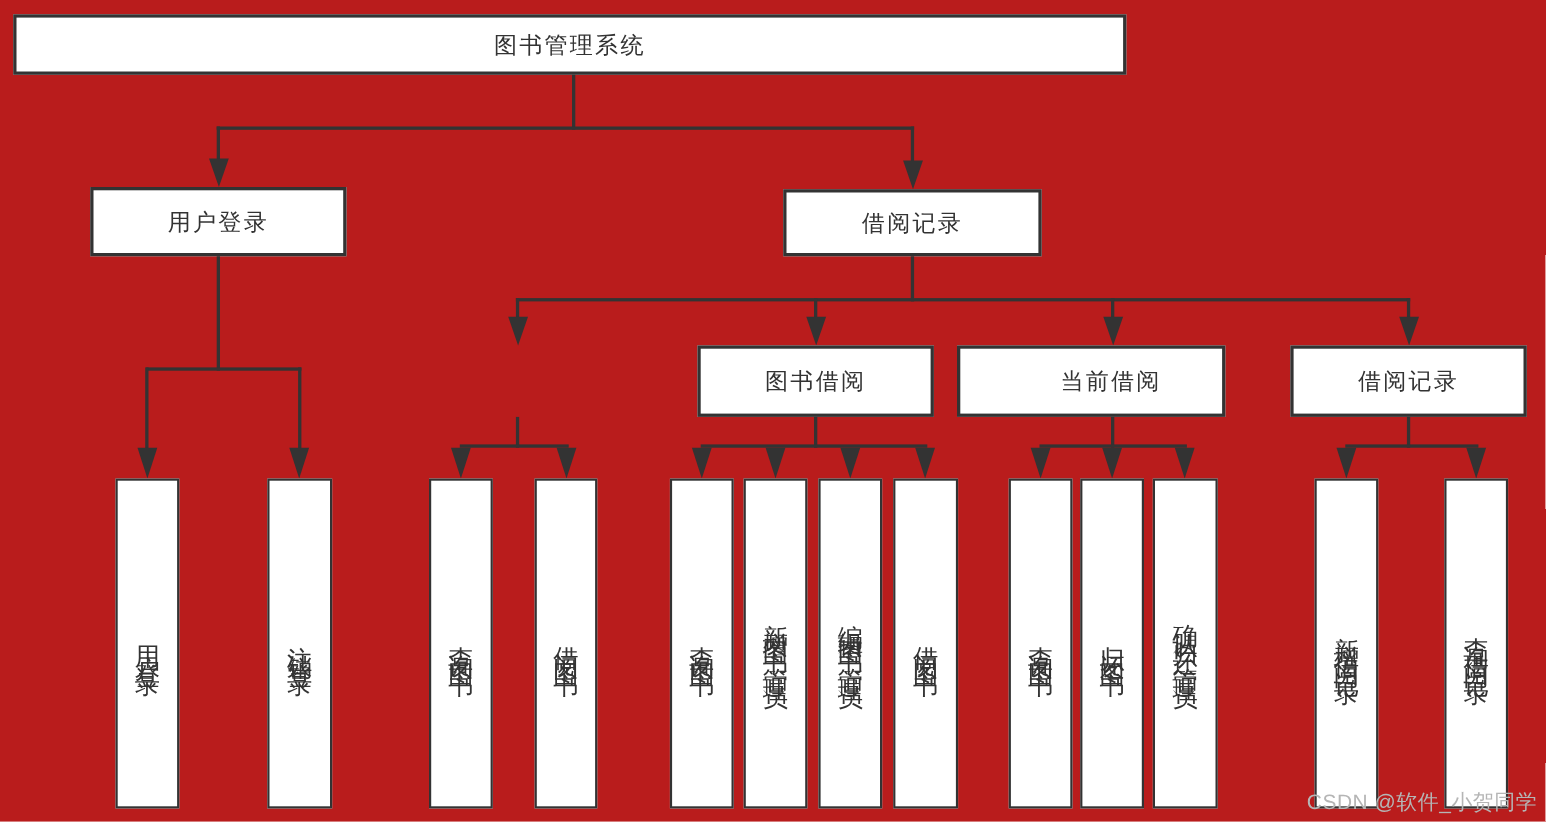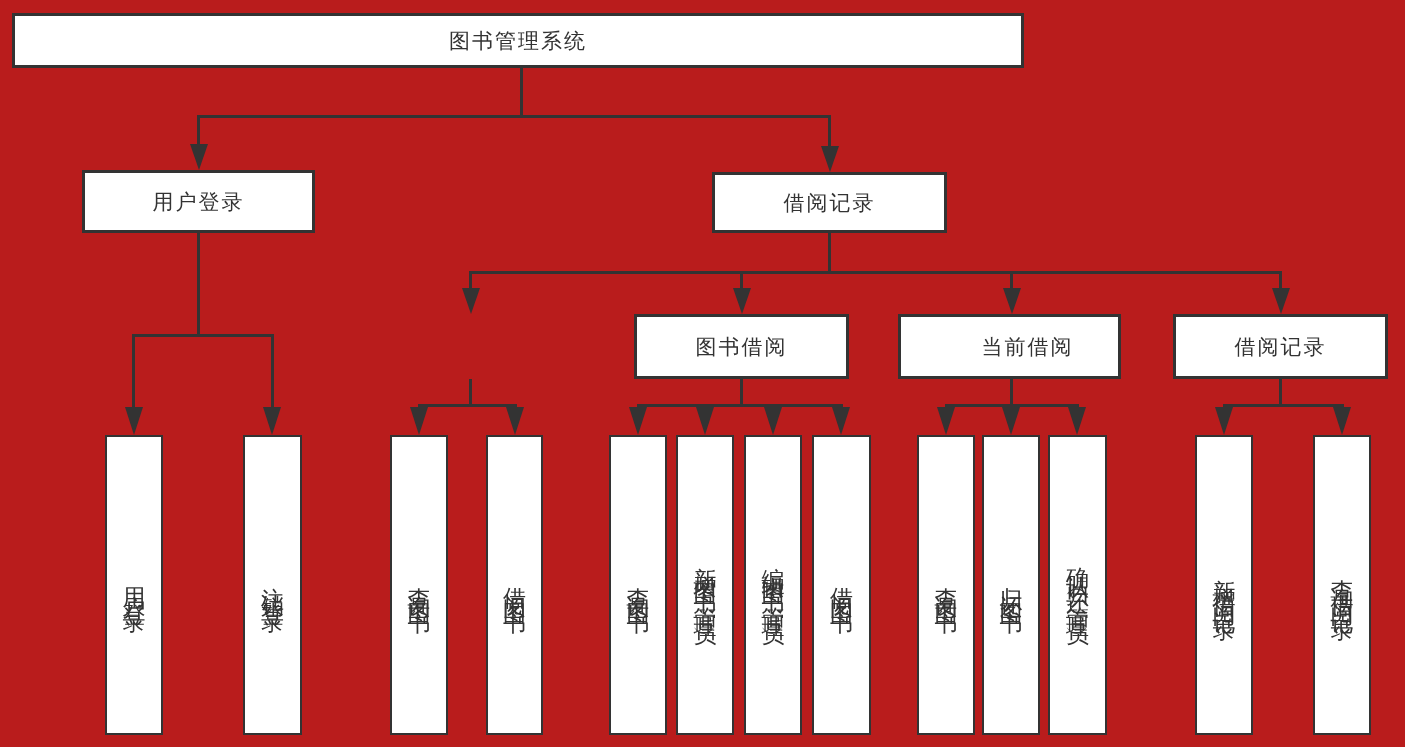--- a/index.html
+++ b/index.html
@@ -96,21 +96,21 @@
   <div class="vline" style="left:740px;top:271px;height:20px;"></div>
   <div class="arrow" style="left:733px;top:288px;"></div>
   <div class="vline" style="left:1010px;top:271px;height:20px;"></div>
   <div class="arrow" style="left:1003px;top:288px;"></div>
   <div class="vline" style="left:1279px;top:271px;height:20px;"></div>
   <div class="arrow" style="left:1272px;top:288px;"></div>
 
   <div class="box" style="left:634px;top:314px;width:215px;height:65px;">
     <span>图书借阅</span>
   </div>
-  <div class="box" style="left:898px;top:314px;width:223px;height:65px;padding-left:36px;">
+  <div class="box" style="left:870px;top:314px;width:244px;height:65px;padding-left:36px;">
     <span>当前借阅</span>
   </div>
   <div class="box" style="left:1173px;top:314px;width:215px;height:65px;">
     <span>借阅记录</span>
   </div>
 
   <div class="vline" style="left:469px;top:379px;height:28px;"></div>
   <div class="hline" style="left:418px;top:404px;width:99px;"></div>
   <div class="arrow tall" style="left:410px;top:407px;"></div>
   <div class="arrow tall" style="left:506px;top:407px;"></div>
@@ -170,14 +170,15 @@
     <span class="vtext">确认归还（管理员）</span>
   </div>
 
   <div class="box leaf" style="left:1195px;top:435px;width:58px;height:300px;">
     <span class="vtext">新增借阅记录</span>
   </div>
   <div class="box leaf" style="left:1313px;top:435px;width:58px;height:300px;">
     <span class="vtext">查询借阅记录</span>
   </div>
 
+  <div class="watermark">CSDN @软件_小贺同学</div>
 
 </div>
 
 </body></html>

